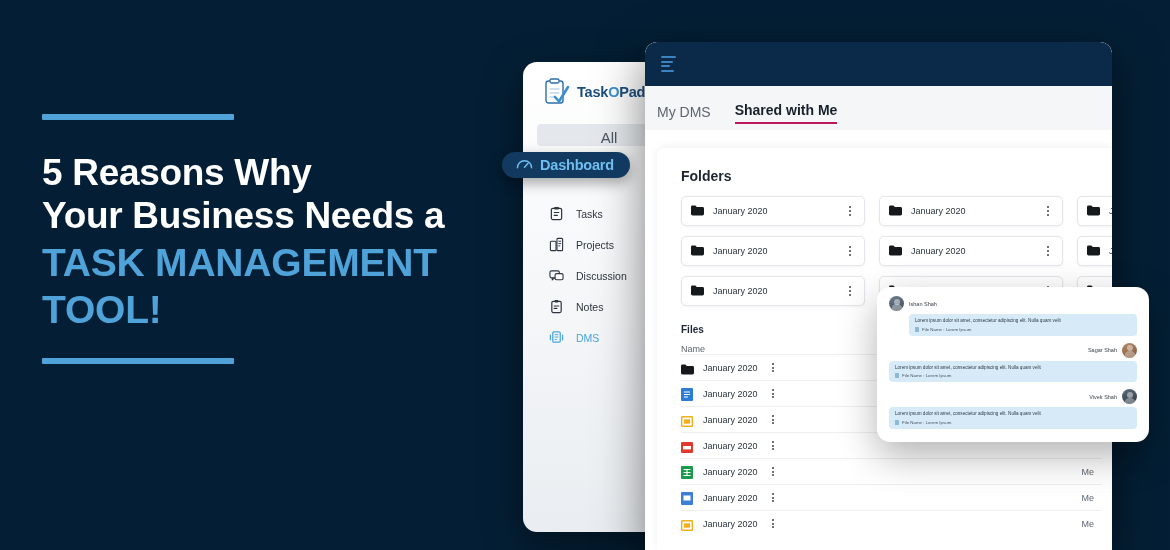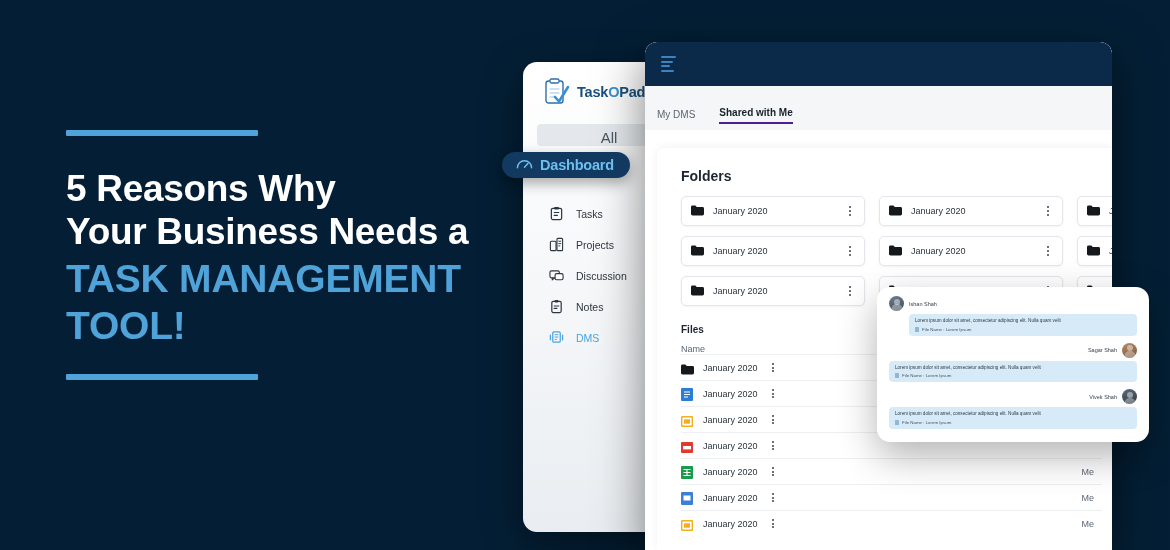--- a/index.html
+++ b/index.html
@@ -5,21 +5,21 @@
   * { box-sizing: border-box; margin: 0; padding: 0; }
   html, body {
     width: 1170px; height: 550px;
     overflow: hidden;
     background: #041f35;
     font-family: "Liberation Sans", sans-serif;
   }
   #stage { position: relative; width: 1170px; height: 550px; background: #041f35; }
 
   
-  .promo { position: absolute; left: 42px; top: 130px; width: 480px; margin-left: 24px; }
+  .promo { position: absolute; left: 42px; top: 114px; width: 480px; }
   .rule { width: 192px; height: 6px; background: #4fa3d9; border-radius: 1px; }
   .rule.bottom { margin-top: 26px; }
   .headline { margin-top: 32px; color: #ffffff; font-size: 37px; line-height: 1.16;
               font-weight: 700; letter-spacing: -0.3px; }
   .headline .hl-accent { display: block; color: #4fa3d9; font-size: 39px;
               font-weight: 700; letter-spacing: -0.2px; text-transform: uppercase; margin-top: 2px; }
   .hl-line { display: block; }
 
   
   .sidebar {
@@ -73,22 +73,22 @@
   .app-top { height: 44px; background: #0b2a4a; border-radius: 12px 12px 0 0;
              display: flex; align-items: center; padding-left: 16px; }
   .burger { width: 15px; }
   .burger i { display: block; height: 2px; background: #3e83bd; border-radius: 1px; margin-bottom: 2.5px; }
   .burger i:nth-child(2) { width: 80%; }
   .burger i:nth-child(3) { width: 62%; }
   .burger i:nth-child(4) { width: 88%; margin-bottom: 0; }
 
   .tabbar { height: 44px; background: #f5f6f8; display: flex; align-items: flex-end;
             gap: 24px; padding: 0 0 6px 12px; }
-  .tab { font-size: 10px; color: #5d6670; padding-bottom: 4px; }
-  .tab.active { color: #17212b; font-weight: 700; border-bottom: 2px solid #4c1d95; }
+  .tab { font-size: 14px; color: #5d6670; padding-bottom: 4px; }
+  .tab.active { color: #17212b; font-weight: 700; border-bottom: 2px solid #be185d; }
 
   .panel { position: absolute; left: 12px; top: 106px; right: 0; bottom: 0;
            background: #ffffff; border-radius: 8px 0 0 0;
            box-shadow: 0 -1px 10px rgba(0,0,0,.06); overflow: hidden; }
 
   .sec-title { font-size: 14px; font-weight: 700; color: #1d2630; padding: 20px 0 0 24px; }
 
   .folder-grid { display: grid; grid-template-columns: repeat(3, 184px); gap: 10px 14px;
                  padding: 12px 0 0 24px; }
   .folder-card {

